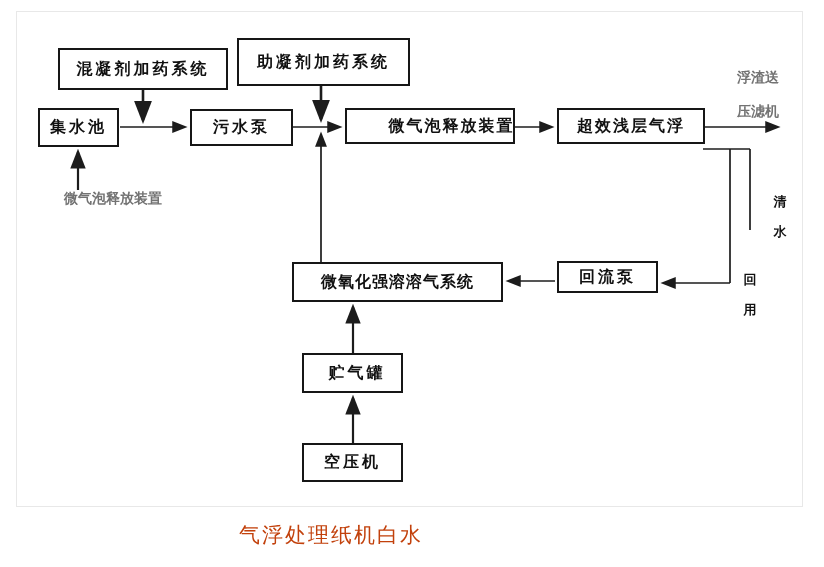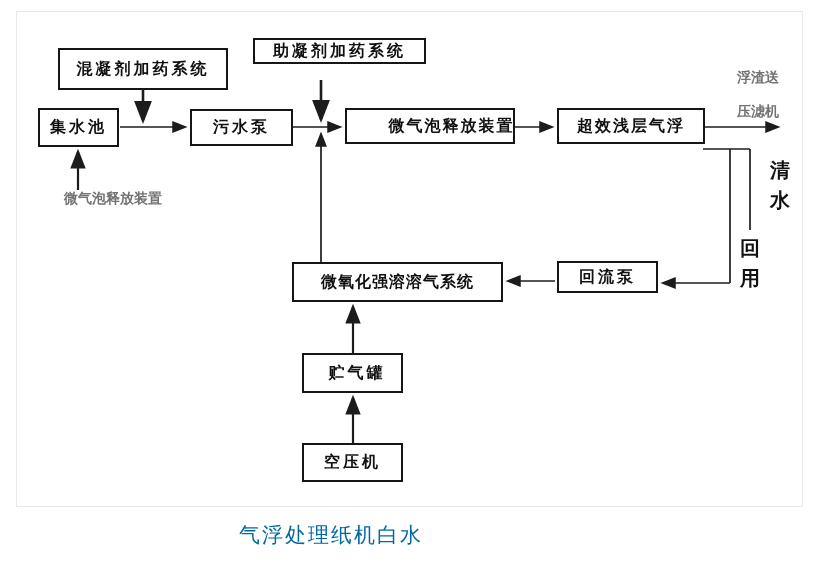--- a/index.html
+++ b/index.html
@@ -32,51 +32,52 @@
   .freetext{
     position:absolute;
     font-weight:bold;
     font-size:14px;
     color:#737373;
     white-space:nowrap;
   }
   .vtext{
     position:absolute;
     font-weight:bold;
-    font-size:20px;
+    font-size:13px;
     color:#111111;
     width:20px;
     word-break:break-all;
     line-height:30px;
-    text-align:right;
+    text-align:center;
     white-space:normal;
+    margin-top:32px;
   }
   
   .n-coagulant      {left:58px; top:48px; width:170px;height:42px;}
-  .n-coagulant-aid  {left:237px;top:38px; width:173px;height:26px;margin-left:16px;}
+  .n-coagulant-aid  {left:237px;top:38px; width:173px;height:48px;}
   .n-collection     {left:38px; top:108px;width:81px; height:39px;}
   .n-sewage-pump    {left:190px;top:109px;width:103px;height:37px;}
   .n-microbubble    {left:345px;top:108px;width:170px;height:36px;letter-spacing:2px;padding-left:43px;}
   .n-shallow-daf    {left:557px;top:108px;width:148px;height:36px;letter-spacing:2px;}
   .n-dissolved-air  {left:292px;top:262px;width:211px;height:40px;letter-spacing:1px;}
   .n-return-pump    {left:557px;top:261px;width:101px;height:32px;font-family:Liberation Serif, serif;}
   .n-air-tank       {left:302px;top:353px;width:101px;height:40px;padding-left:9px;}
   .n-compressor     {left:302px;top:443px;width:101px;height:39px;}
   
   .t-influent {left:64px; top:190px;}
   .t-scum     {left:737px;top:60px; line-height:34px;text-align:left;}
   .t-clean    {left:770px;top:155px;}
   .t-reuse    {left:740px;top:233px;}
   .caption{
     position:absolute;
     left:0;top:521px;width:662px;
     text-align:center;
     font-size:21px;
     letter-spacing:2px;
-    color:#0369a1;
+    color:#c2410c;
   }
 </style>
 </head>
 <body>
 
 <div class="page">
 
   <div class="panel"></div>
 
   <svg class="lines" width="824" height="567" viewBox="0 0 824 567">

